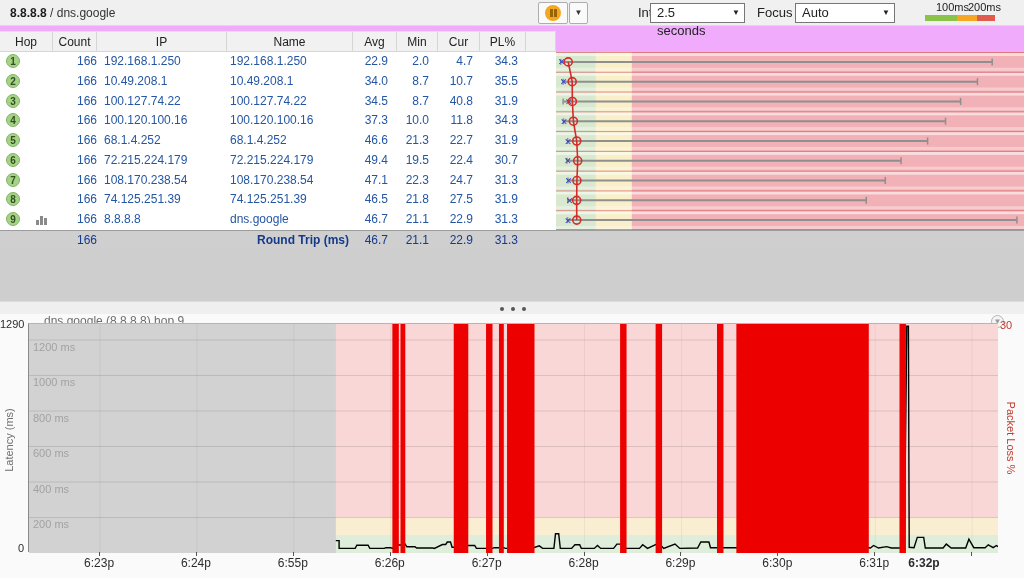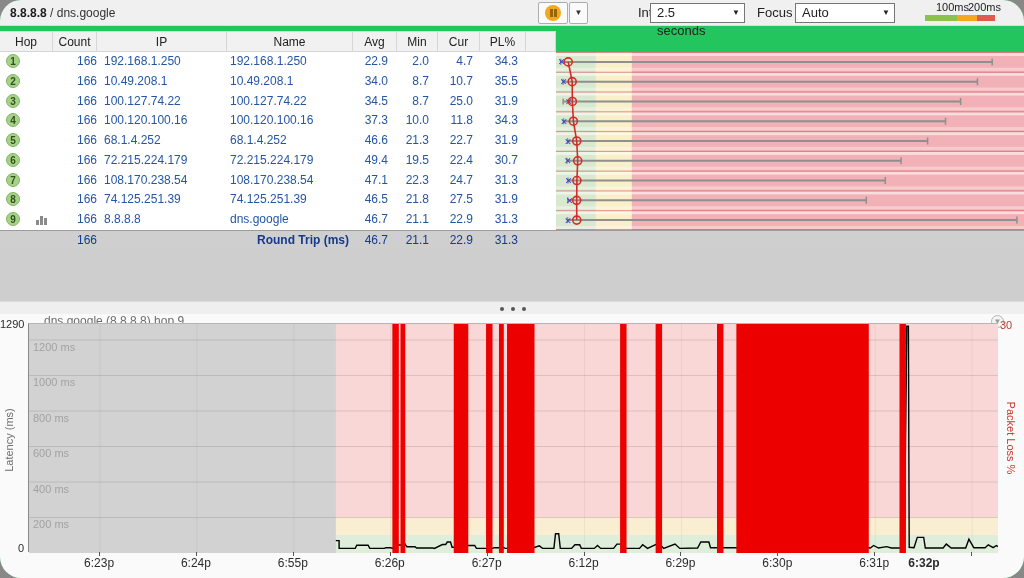--- a/index.html
+++ b/index.html
@@ -1,17 +1,17 @@
 <!DOCTYPE html>
 <html><head>
 <meta charset="utf-8">
 <style>
   html,body{margin:0;padding:0;background:#888;}
-  #app{position:relative;width:1024px;height:578px;background:#22c55e;overflow:hidden;
-       font-family:"Liberation Sans","DejaVu Sans",sans-serif;font-size:12px;color:#222;border-radius:21px;}
+  #app{position:relative;width:1024px;height:578px;background:#f0abfc;overflow:hidden;
+       font-family:"Liberation Sans","DejaVu Sans",sans-serif;font-size:12px;color:#222;}
   #app *{box-sizing:border-box;}
 
   
   .toolbar{position:absolute;left:0;top:0;width:1024px;height:26px;background:#f1f0f0;border-bottom:1px solid #dcdcdc;}
   .title{position:absolute;left:10px;top:0;height:26px;line-height:26px;color:#333;}
   .title b{color:#1c1c1c;}
   .btn{position:absolute;top:2px;height:22px;background:#fafafa;border:1px solid #adadad;border-radius:2px;cursor:pointer;}
   .pause-btn{left:538px;width:30px;}
   .pause-arrow{left:569px;width:19px;font-size:8px;color:#333;text-align:center;line-height:20px;}
   .pause-circle{position:absolute;left:6px;top:2px;width:16px;height:16px;border-radius:50%;background:#f2a81f;}
@@ -136,21 +136,21 @@
         <div class="cell num" style="left:438px;width:35px">10.7</div>
         <div class="cell num" style="left:480px;width:38px">35.5</div>
       </div>
       <div class="row" style="top: 91.5556px; height: 19.7778px;">
         <div class="hopbadge">3</div>
         <div class="cell num" style="left:53px;width:44px">166</div>
         <div class="cell " style="left:104px;width:122px">100.127.74.22</div>
         <div class="cell " style="left:230px;width:122px">100.127.74.22</div>
         <div class="cell num" style="left:353px;width:35px">34.5</div>
         <div class="cell num" style="left:397px;width:32px">8.7</div>
-        <div class="cell num" style="left:438px;width:35px">25.0</div>
+        <div class="cell num" style="left:438px;width:35px">40.8</div>
         <div class="cell num" style="left:480px;width:38px">31.9</div>
       </div>
       <div class="row" style="top: 111.333px; height: 19.7778px;">
         <div class="hopbadge">4</div>
         <div class="cell num" style="left:53px;width:44px">166</div>
         <div class="cell " style="left:104px;width:122px">100.120.100.16</div>
         <div class="cell " style="left:230px;width:122px">100.120.100.16</div>
         <div class="cell num" style="left:353px;width:35px">37.3</div>
         <div class="cell num" style="left:397px;width:32px">10.0</div>
         <div class="cell num" style="left:438px;width:35px">11.8</div>
@@ -361,21 +361,21 @@
       <div class="xlab" style="left: 99.06px;">6:23p</div>
       <div class="xtick" style="left: 195.96px;"></div>
       <div class="xlab" style="left: 195.96px;">6:24p</div>
       <div class="xtick" style="left: 292.86px;"></div>
       <div class="xlab" style="left: 292.86px;">6:55p</div>
       <div class="xtick" style="left: 389.76px;"></div>
       <div class="xlab" style="left: 389.76px;">6:26p</div>
       <div class="xtick" style="left: 486.66px;"></div>
       <div class="xlab" style="left: 486.66px;">6:27p</div>
       <div class="xtick" style="left: 583.56px;"></div>
-      <div class="xlab" style="left: 583.56px;">6:12p</div>
+      <div class="xlab" style="left: 583.56px;">6:28p</div>
       <div class="xtick" style="left: 680.46px;"></div>
       <div class="xlab" style="left: 680.46px;">6:29p</div>
       <div class="xtick" style="left: 777.36px;"></div>
       <div class="xlab" style="left: 777.36px;">6:30p</div>
       <div class="xtick" style="left: 874.26px;"></div>
       <div class="xlab" style="left: 874.26px;">6:31p</div>
       <div class="xtick" style="left: 971.16px;"></div>
       <div class="xlab" style="left: 924px; font-weight: bold;">6:32p</div>
     </div>
 </div>

